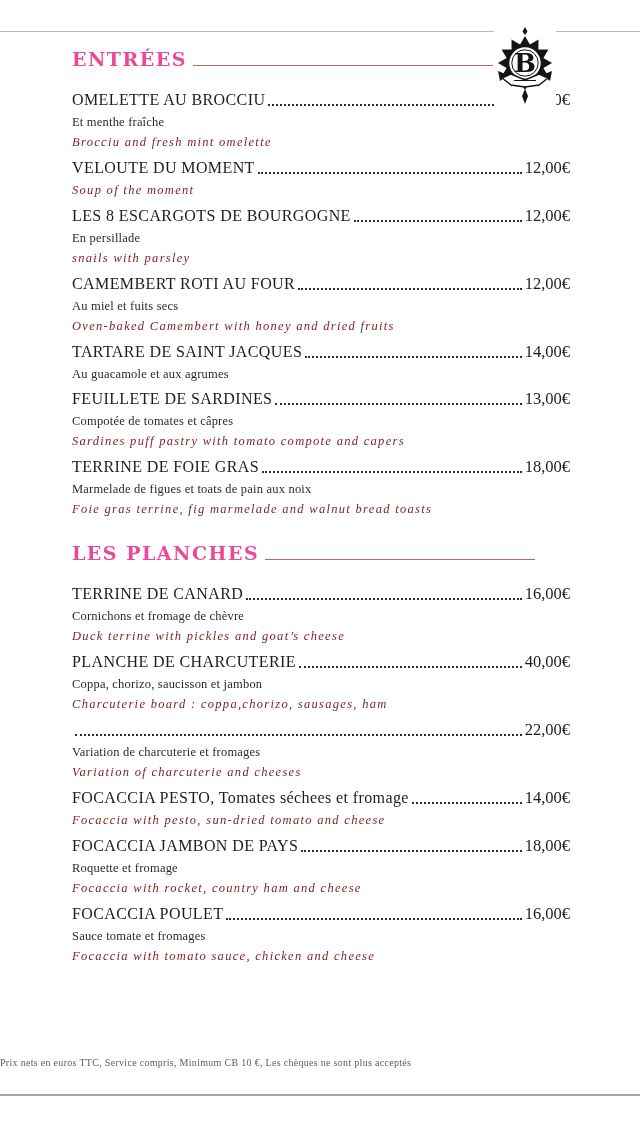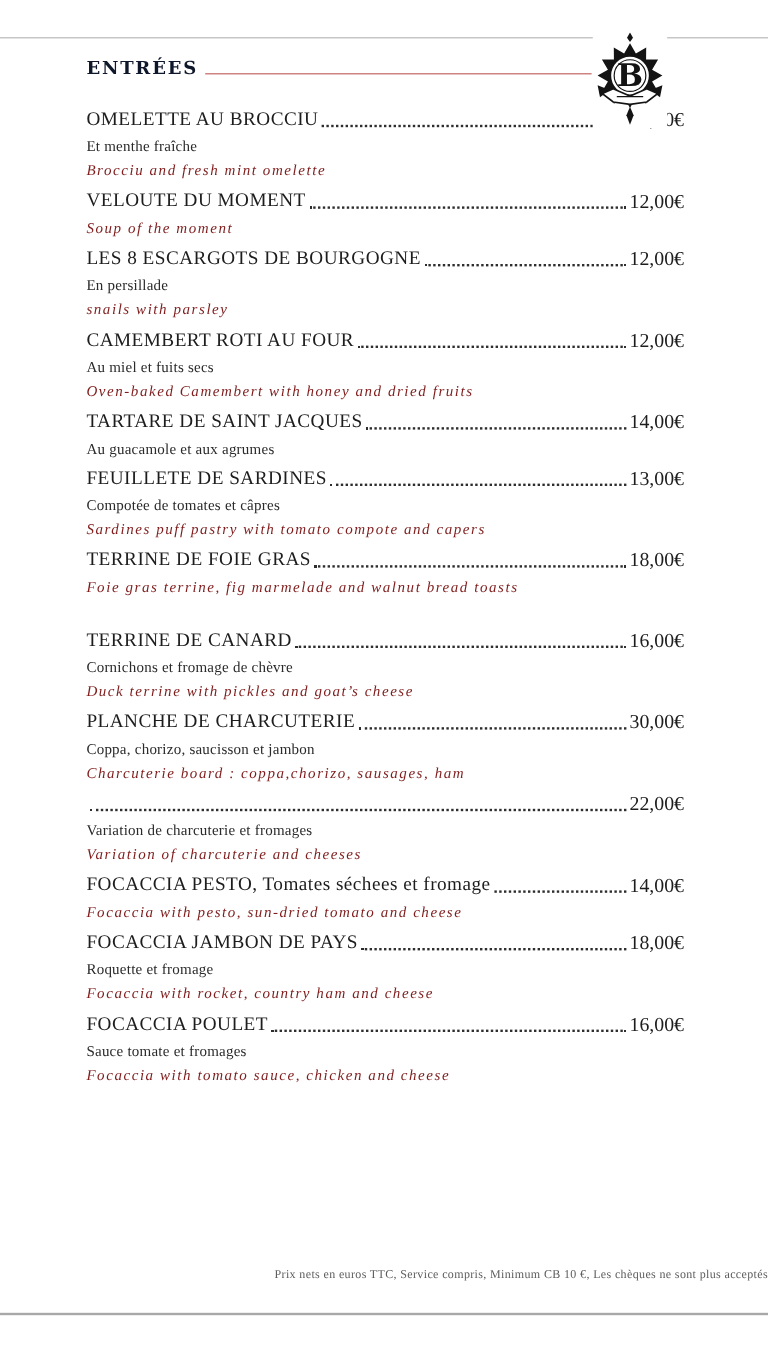--- a/index.html
+++ b/index.html
@@ -28,22 +28,22 @@
   main.menu {
     position:absolute; top:48px; left:72px; width:498px; z-index:1;
   }
   .section { margin-bottom:6px; }
   .section + .section { margin-top:22px; }
   .section-header {
     display:flex; align-items:baseline;
     height:28px; margin-bottom:12px;
   }
   .section-title {
-    font-size:15px; font-weight:bold;
-    color:#0f172a; letter-spacing:1.5px;
+    font-size:19px; font-weight:bold;
+    color:#ec4899; letter-spacing:1.5px;
     font-family:"DejaVu Serif","Liberation Serif",serif;
   }
   .section-rule {
     flex:1; border-bottom:1.6px solid #c16562;
     margin-left:6px; margin-bottom:2px;
   }
   .section-0 .section-header { width:421px; }
   .section-1 .section-header { width:463px; }
   .menu-items { list-style:none; }
   .menu-item { margin-bottom:3px; }
@@ -64,21 +64,21 @@
   .desc-fr {
     font-size:12.5px; line-height:20px; color:#2a2a2a;
     letter-spacing:0.2px;
   }
   .desc-en {
     font-size:12.5px; line-height:21px; color:#7f1d1d;
     font-style:italic; letter-spacing:1.3px;
   }
   footer.page-footer {
     position:absolute; top:1057px; left:0; width:640px;
-    text-align:right;
+    text-align:left;
     font-size:10px; color:#5d5d5d; letter-spacing:0.3px;
   }
 </style>
 </head>
 <body>
 
 <div class="page">
 
   <div class="top-line"></div>
 
@@ -163,42 +163,47 @@
     <div class="desc-fr">Compotée de tomates et câpres</div>
     <div class="desc-en">Sardines puff pastry with tomato compote and capers</div>
   </li>
 
   <li class="menu-item">
     <div class="item-line">
       <span class="item-name">TERRINE DE FOIE GRAS</span>
       <span class="dot-leader"></span>
       <span class="item-price">18,00€</span>
     </div>
+    <div class="desc-fr">Marmelade de figues et toats de pain aux noix</div>
     <div class="desc-en">Foie gras terrine, fig marmelade and walnut bread toasts</div>
   </li>
 </ul>
     </section>
 
     <section class="section section-1">
+      <div class="section-header">
+        <span class="section-title">LES PLANCHES</span>
+        <span class="section-rule"></span>
+      </div>
       <ul class="menu-items">
   <li class="menu-item">
     <div class="item-line">
       <span class="item-name">TERRINE DE CANARD</span>
       <span class="dot-leader"></span>
       <span class="item-price">16,00€</span>
     </div>
     <div class="desc-fr">Cornichons et fromage de chèvre</div>
     <div class="desc-en">Duck terrine with pickles and goat’s cheese</div>
   </li>
 
   <li class="menu-item">
     <div class="item-line">
       <span class="item-name">PLANCHE DE CHARCUTERIE</span>
       <span class="dot-leader"></span>
-      <span class="item-price">30,00€</span>
+      <span class="item-price">40,00€</span>
     </div>
     <div class="desc-fr">Coppa, chorizo, saucisson et jambon</div>
     <div class="desc-en">Charcuterie board : coppa,chorizo, sausages, ham</div>
   </li>
 
   <li class="menu-item">
     <div class="item-line">
       <span class="dot-leader"></span>
       <span class="item-price">22,00€</span>
     </div>

